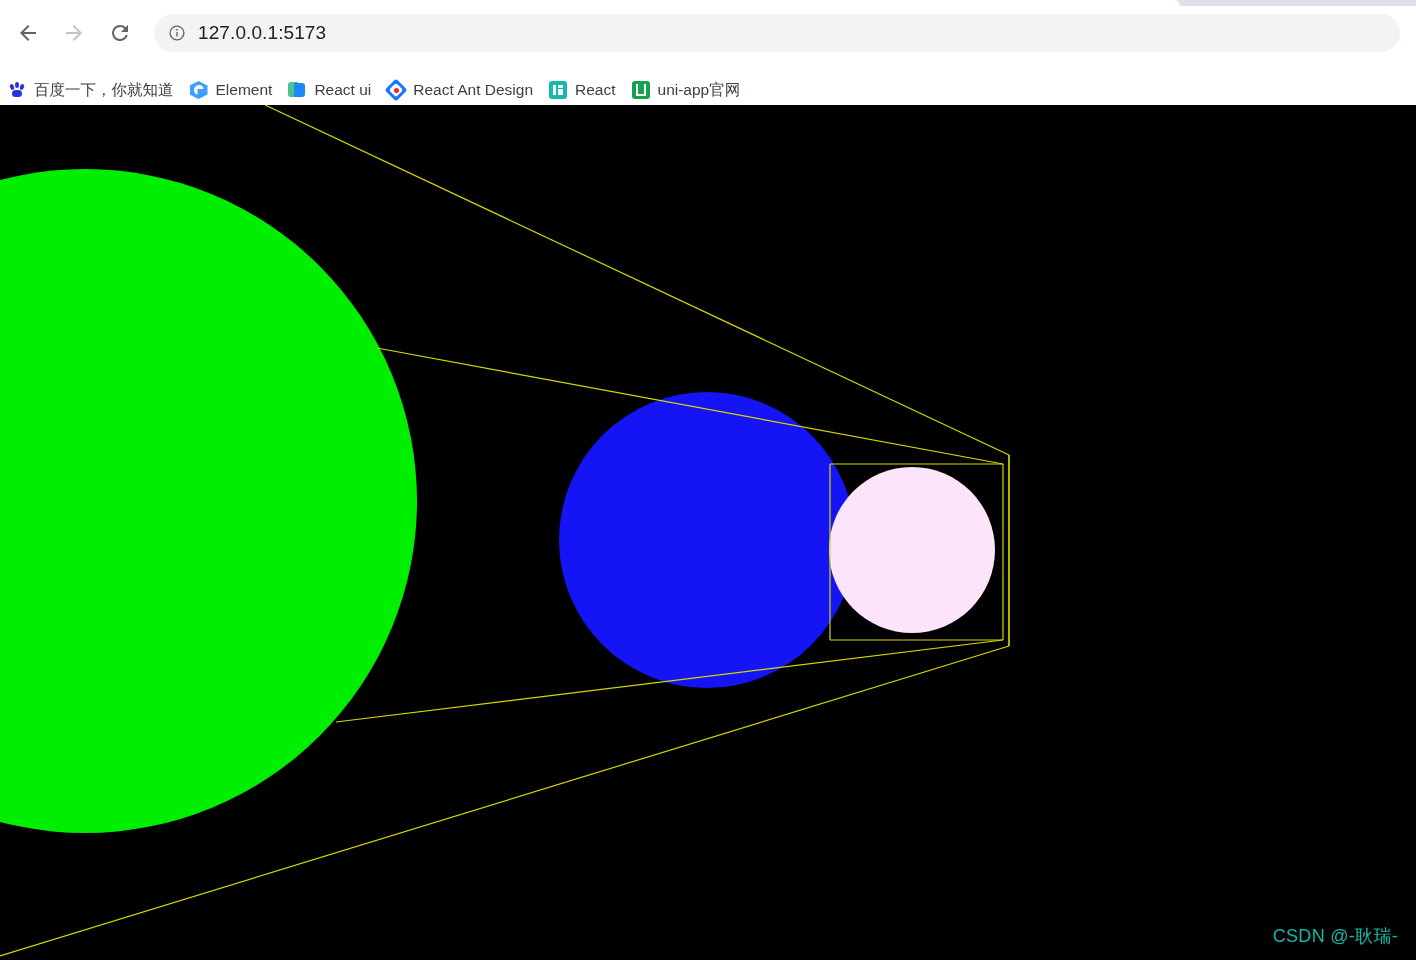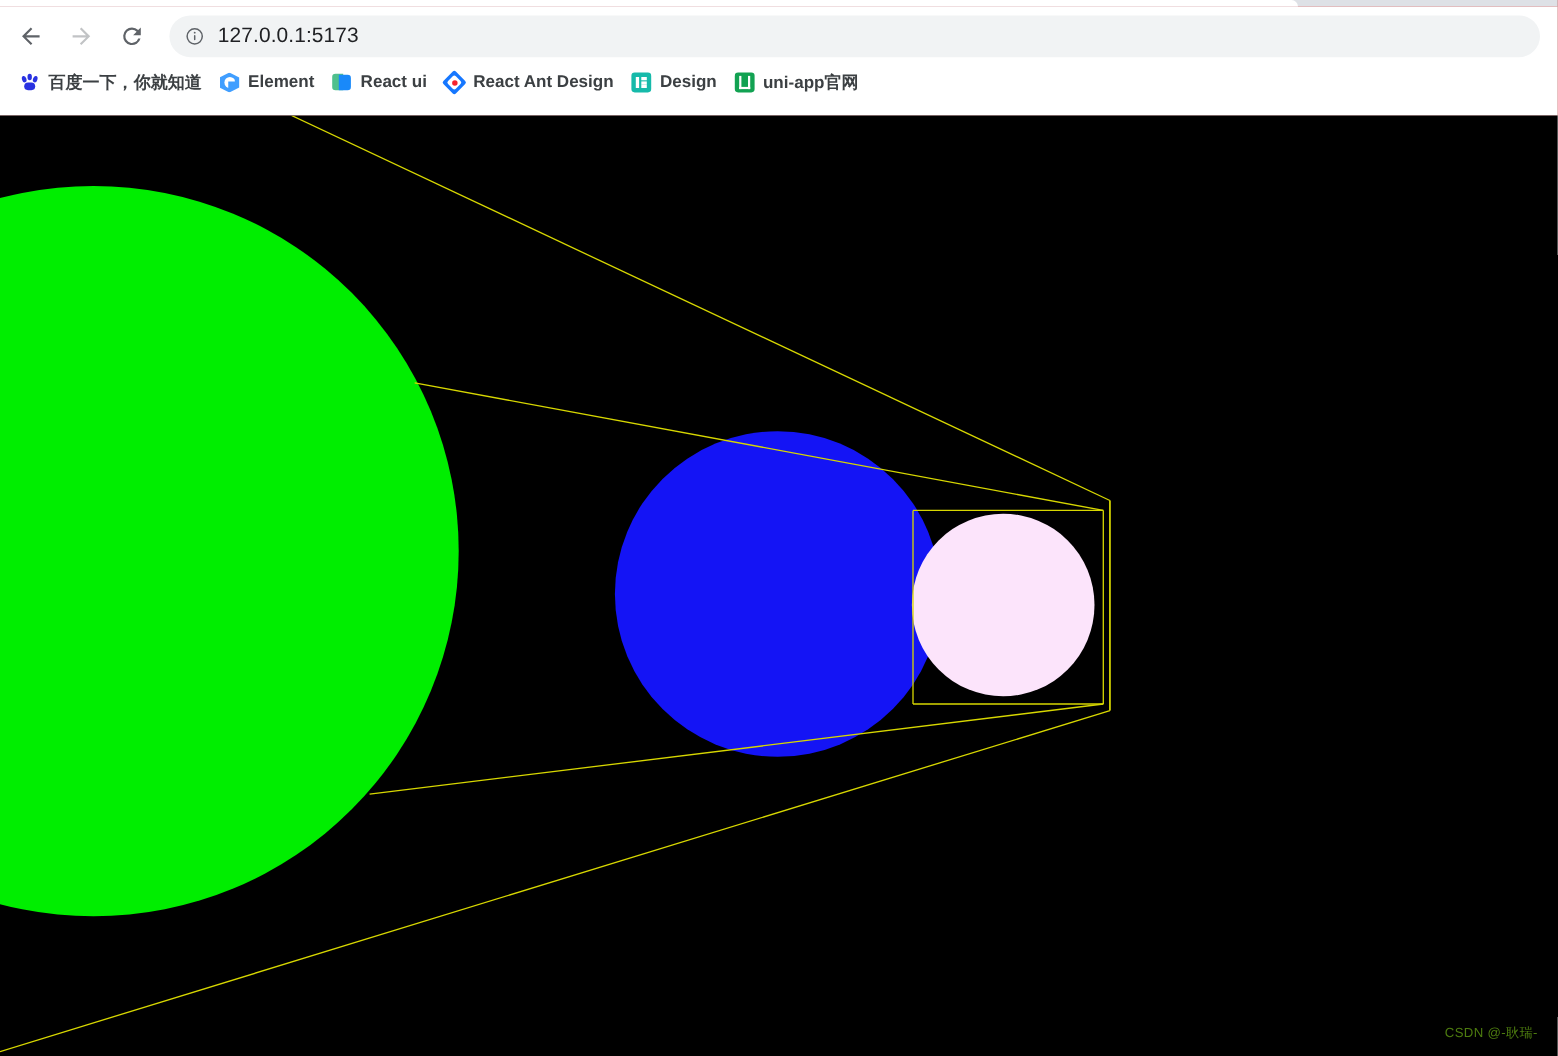--- a/index.html
+++ b/index.html
@@ -14,21 +14,21 @@
     font-family: "Liberation Sans", sans-serif;
     -webkit-font-smoothing: antialiased;
   }
 
   
   #browser-chrome {
     position: absolute;
     top: 0; left: 0;
     width: 1416px;
     height: 105px;
-    background: #b91c1c;
+    background: #3b82f6;
     box-sizing: border-box;
   }
 
   
   #tab-strip-sliver {
     position: absolute;
     top: 0; left: 0;
     width: 1416px;
     height: 6px;
     background: #dee1e6;
@@ -98,24 +98,22 @@
   }
 
   
   #bookmarks-bar {
     position: absolute;
     top: 60px; left: 0;
     width: 1416px;
     height: 45px;
     background: #ffffff;
     display: flex;
-    align-items: flex-start;
-    padding-left: 10px;
+    align-items: flex-end;
     box-sizing: border-box;
-    font-weight: bold;
   }
   .bookmark {
     display: flex;
     align-items: center;
     height: 30px;
     padding: 0 8px;
     border-radius: 4px;
     cursor: pointer;
     white-space: nowrap;
   }
@@ -263,22 +261,22 @@
     position: absolute;
     top: 0; left: 0;
     width: 1416px;
     height: 855px;
     display: block;
   }
   #watermark {
     position: absolute;
     right: 18px;
     bottom: 12px;
-    color: #4d7c0f;
-    font-size: 12px;
+    color: #14b8a6;
+    font-size: 18px;
     font-family: "Liberation Sans", sans-serif;
     letter-spacing: .3px;
     user-select: none;
   }
 </style>
 </head>
 <body>
 
 <div id="browser-chrome">
 
@@ -357,21 +355,21 @@
             <i class="dot"></i>
           </span>
       </span>
       <span class="bm-label">React Ant Design</span>
     </div>
 
     <div class="bookmark">
       <span class="bm-icon">
         <span class="ico-layui"></span>
       </span>
-      <span class="bm-label">Design</span>
+      <span class="bm-label">React</span>
     </div>
 
     <div class="bookmark">
       <span class="bm-icon">
         <span class="ico-uniapp"></span>
       </span>
       <span class="bm-label">uni-app官网</span>
     </div>
 
   </div>

